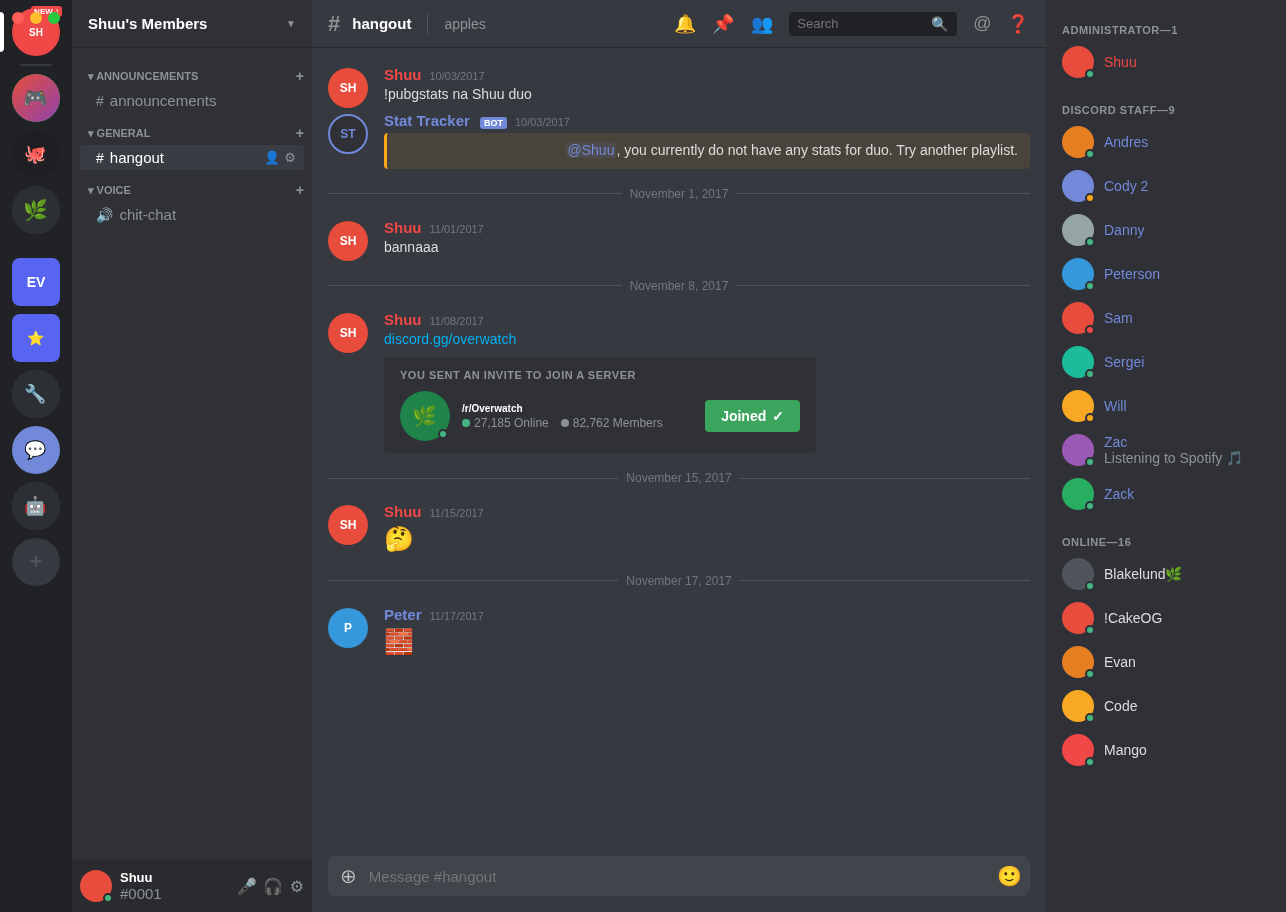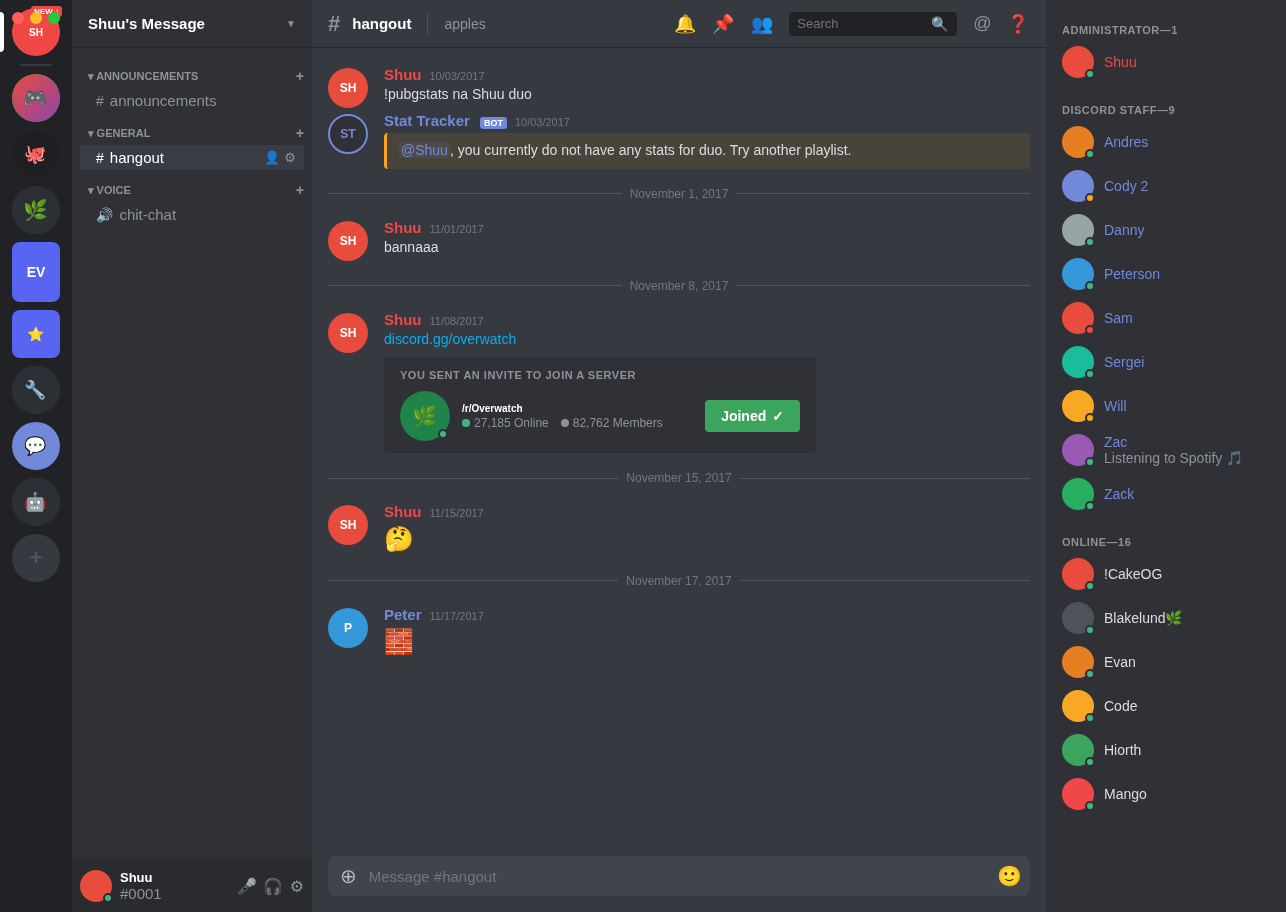--- a/index.html
+++ b/index.html
@@ -232,20 +232,21 @@
       text-transform: uppercase;
       vertical-align: middle;
       margin-left: 2px;
     }
     .mentioned-message {
       background: rgba(250, 166, 26, 0.1);
       border-left: 3px solid #faa61a;
       padding: 8px 12px;
       border-radius: 4px;
       margin-top: 4px;
+      text-align: right;
     }
     .mention { color: #7289da; background: rgba(114, 137, 218, 0.1); border-radius: 3px; padding: 0 2px; }
 
     
     .invite-embed {
       background: #2f3136;
       border-radius: 4px;
       padding: 12px 16px;
       margin-top: 8px;
       max-width: 432px;
@@ -410,21 +411,21 @@
   <div class="server-icon" style="background:#2f3136; border-radius:50%;">
     <div style="width:100%;height:100%;background:#1e1f22;border-radius:50%;display:flex;align-items:center;justify-content:center;">
       <span style="font-size:18px;">🐙</span>
     </div>
   </div>
   <div class="server-icon" style="background:#2f3136;border-radius:50%;">
     <div style="width:100%;height:100%;background:#2c2f33;border-radius:50%;display:flex;align-items:center;justify-content:center;">
       <span style="font-size:20px;">🌿</span>
     </div>
   </div>
-  <div class="server-icon" style="background:#5865f2;border-radius:8px;width:48px;height:60px;">
+  <div class="server-icon" style="background:#5865f2;border-radius:8px;width:48px;height:48px;margin-top:16px;">
     <span style="color:#fff;font-size:14px;font-weight:700;">EV</span>
   </div>
   <div class="server-icon" style="background:#5865f2;border-radius:8px;width:48px;height:48px;">
     <span style="color:#fff;font-size:14px;font-weight:700;">⭐</span>
   </div>
   <div class="server-icon" style="background:#36393f;border-radius:50%;">
     <div style="width:100%;height:100%;background:#2c2f33;border-radius:50%;display:flex;align-items:center;justify-content:center;">
       <span style="font-size:18px;">🔧</span>
     </div>
   </div>
@@ -436,21 +437,21 @@
       <span style="font-size:18px;">🤖</span>
     </div>
   </div>
   <div class="server-icon" style="background:#36393f;border-radius:50%;">
     <span style="font-size:22px;color:#4f545c;">+</span>
   </div>
 </div>
 
 <div class="channel-sidebar">
   <div class="sidebar-header">
-    <span>Shuu's Message</span>
+    <span>Shuu's Members</span>
     <span class="chevron">▼</span>
   </div>
 
   <div class="channel-list">
 
     <div class="category-header">
       <span>▾ ANNOUNCEMENTS</span>
       <span class="add-icon">+</span>
     </div>
     <div class="channel-item">
@@ -708,48 +709,42 @@
   <div class="member-item">
     <div class="member-avatar" style="background:#27ae60;">
       <div class="status online"></div>
     </div>
     <span class="member-name staff">Zack</span>
   </div>
 
   <div class="members-category" style="margin-top:12px;">ONLINE—16</div>
 
   <div class="member-item">
+    <div class="member-avatar" style="background:#4f545c;">
+      <div class="status online"></div>
+    </div>
+    <span class="member-name online-color">Blakelund🌿</span>
+  </div>
+  <div class="member-item">
     <div class="member-avatar" style="background:#e74c3c;">
       <div class="status online"></div>
     </div>
     <span class="member-name online-color">!CakeOG</span>
   </div>
   <div class="member-item">
-    <div class="member-avatar" style="background:#4f545c;">
-      <div class="status online"></div>
-    </div>
-    <span class="member-name online-color">Blakelund🌿</span>
-  </div>
-  <div class="member-item">
     <div class="member-avatar" style="background:#e67e22;">
       <div class="status online"></div>
     </div>
     <span class="member-name online-color">Evan</span>
   </div>
   <div class="member-item">
     <div class="member-avatar" style="background:#f9a825;">
       <div class="status online"></div>
     </div>
     <span class="member-name online-color">Code</span>
   </div>
   <div class="member-item">
-    <div class="member-avatar" style="background:#3ba55d;">
-      <div class="status online"></div>
-    </div>
-    <span class="member-name online-color">Hiorth</span>
-  </div>
-  <div class="member-item">
     <div class="member-avatar" style="background:#f04747;">
       <div class="status online"></div>
     </div>
     <span class="member-name online-color">Mango</span>
   </div>
 </div>
 
 </body></html>

